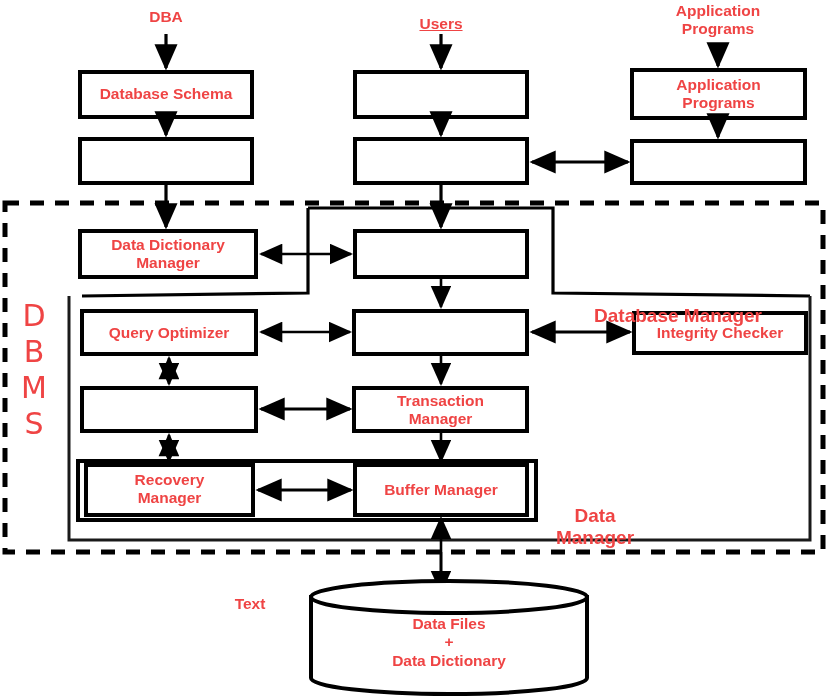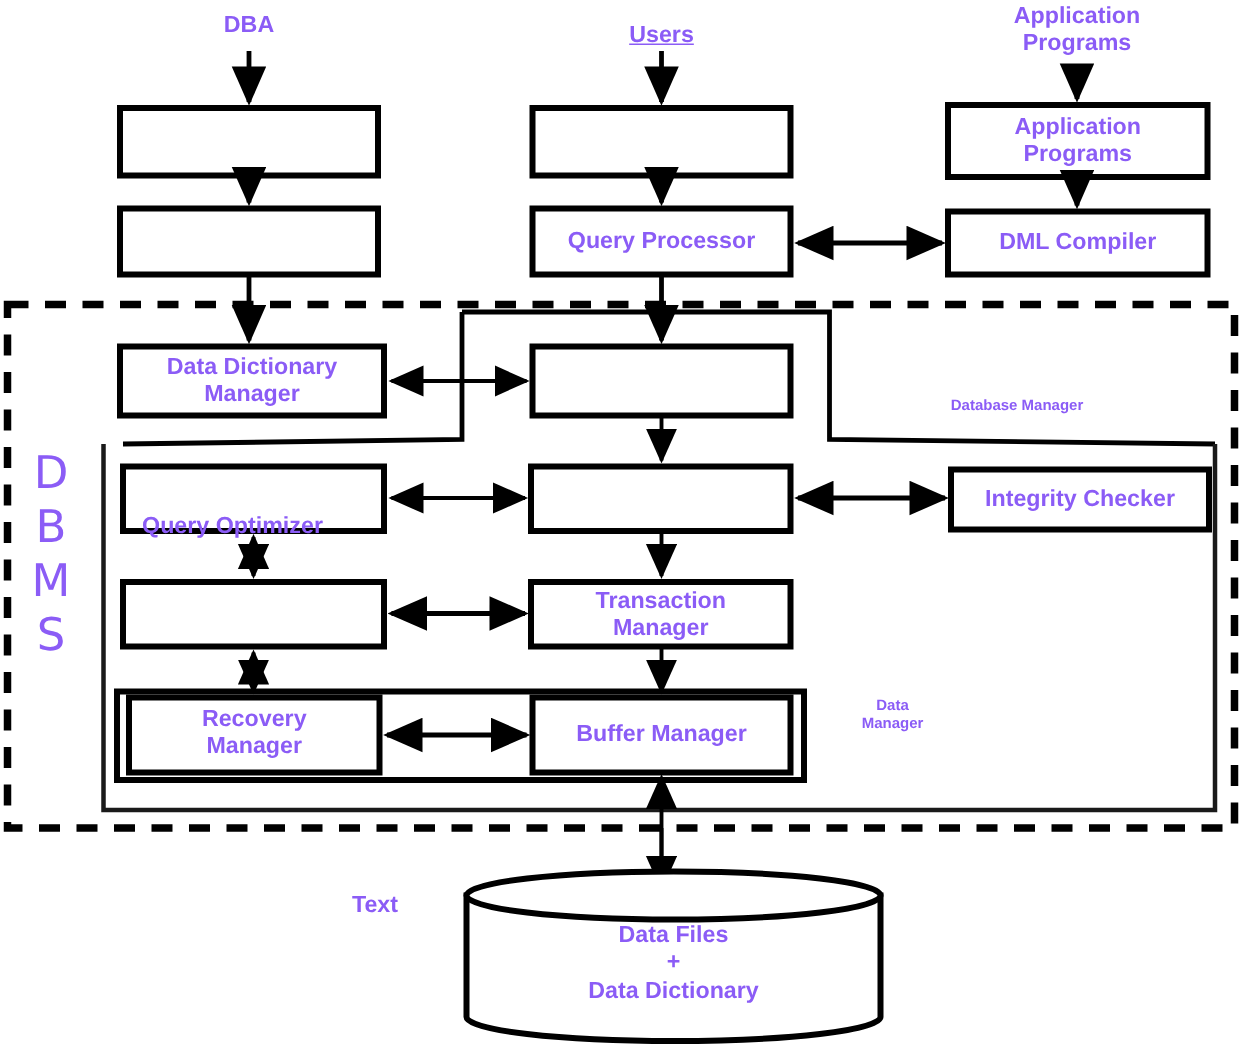--- a/index.html
+++ b/index.html
@@ -61,36 +61,37 @@
     stroke: #000000;
     stroke-width: 4;
   }
   .cyl-top {
     fill: #ffffff;
     stroke: #000000;
     stroke-width: 4;
   }
   .lbl {
     position: absolute;
-    color: #8b5cf6;
+    color: #ef4444;
     font-family: "Liberation Sans", sans-serif;
     font-weight: bold;
     text-align: center;
     line-height: 1.18;
     white-space: pre-line;
     pointer-events: none;
   }
   .lbl.box-label {
     font-size: 15.5px;
   }
   .lbl.ext-label {
     font-size: 15.5px;
   }
   .lbl.group-label {
-    font-size: 10px;
+    font-size: 19px;
+    margin-top: 40px;
   }
   .lbl.dbms-letter {
     font-size: 30px;
     font-weight: normal;
     font-family: "DejaVu Sans", sans-serif;
   }
   .lbl.store-label {
     font-size: 15.5px;
   }
   .hit {
@@ -186,39 +187,38 @@
 
     <path class="cyl-body" d="M311,597 L311,678 A138,16 0 0 0 587,678 L587,597 Z"></path>
     <ellipse class="cyl-top" cx="449" cy="597" rx="138" ry="16"></ellipse>
   </svg>
 
   <div class="lbl ext-label hit" style="left:116px; top:8px; width:100px;">DBA</div>
   <div class="lbl ext-label hit" style="left:391px; top:15px; width:100px;text-decoration:underline;">Users</div>
   <div class="lbl ext-label hit" style="left:653px; top:2px; width:130px;">Application
 Programs</div>
 
+  <div class="lbl box-label hit" style="left:80px; top:85px; width:172px;">Database Schema</div>
   <div class="lbl box-label hit" style="left:632px; top:76px; width:173px;">Application
 Programs</div>
 
-  <div class="lbl box-label hit" style="left:355px; top:152px; width:172px;">Query Processor</div>
-  <div class="lbl box-label hit" style="left:632px; top:153px; width:173px;">DML Compiler</div>
 
   <div class="lbl dbms-letter hit" style="left:18px; top:298px; width:32px;">D</div>
   <div class="lbl dbms-letter hit" style="left:18px; top:334px; width:32px;">B</div>
   <div class="lbl dbms-letter hit" style="left:18px; top:370px; width:32px;">M</div>
   <div class="lbl dbms-letter hit" style="left:18px; top:406px; width:32px;">S</div>
 
   <div class="lbl group-label hit" style="left:570px; top:265px; width:216px;">Database Manager</div>
   <div class="lbl group-label hit" style="left:540px; top:465px; width:110px;">Data
 Manager</div>
 
   <div class="lbl box-label hit" style="left:80px; top:236px; width:176px;">Data Dictionary
 Manager</div>
 
-  <div class="lbl box-label hit" style="left:68px; top:324px; width:174px;margin-top:18px;">Query Optimizer</div>
+  <div class="lbl box-label hit" style="left:82px; top:324px; width:174px;">Query Optimizer</div>
   <div class="lbl box-label hit" style="left:634px; top:324px; width:172px;">Integrity Checker</div>
 
   <div class="lbl box-label hit" style="left:354px; top:392px; width:173px;">Transaction
 Manager</div>
 
   <div class="lbl box-label hit" style="left:86px; top:471px; width:167px;">Recovery
 Manager</div>
   <div class="lbl box-label hit" style="left:355px; top:481px; width:172px;text-align:center;">Buffer Manager</div>
 
   <div class="lbl store-label hit" style="left:311px; top:615px; width:276px;">Data Files

